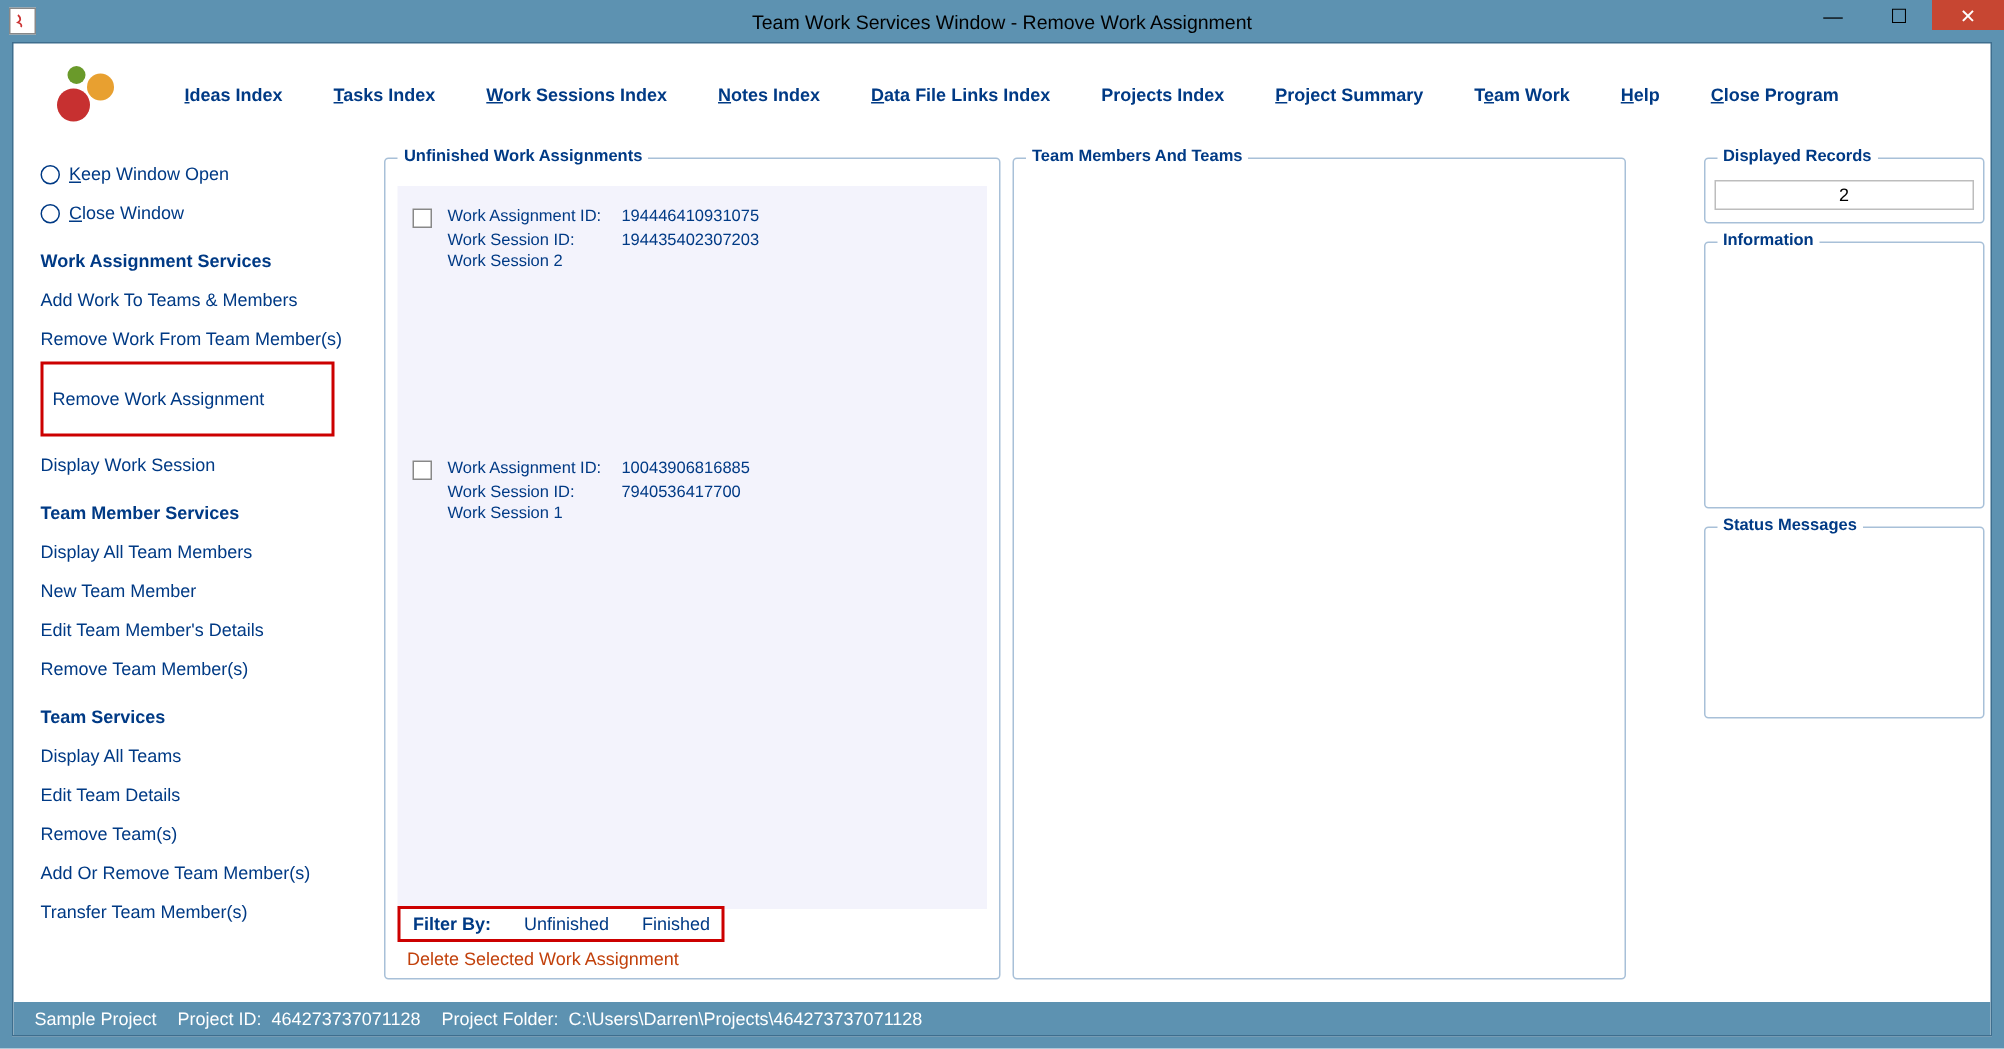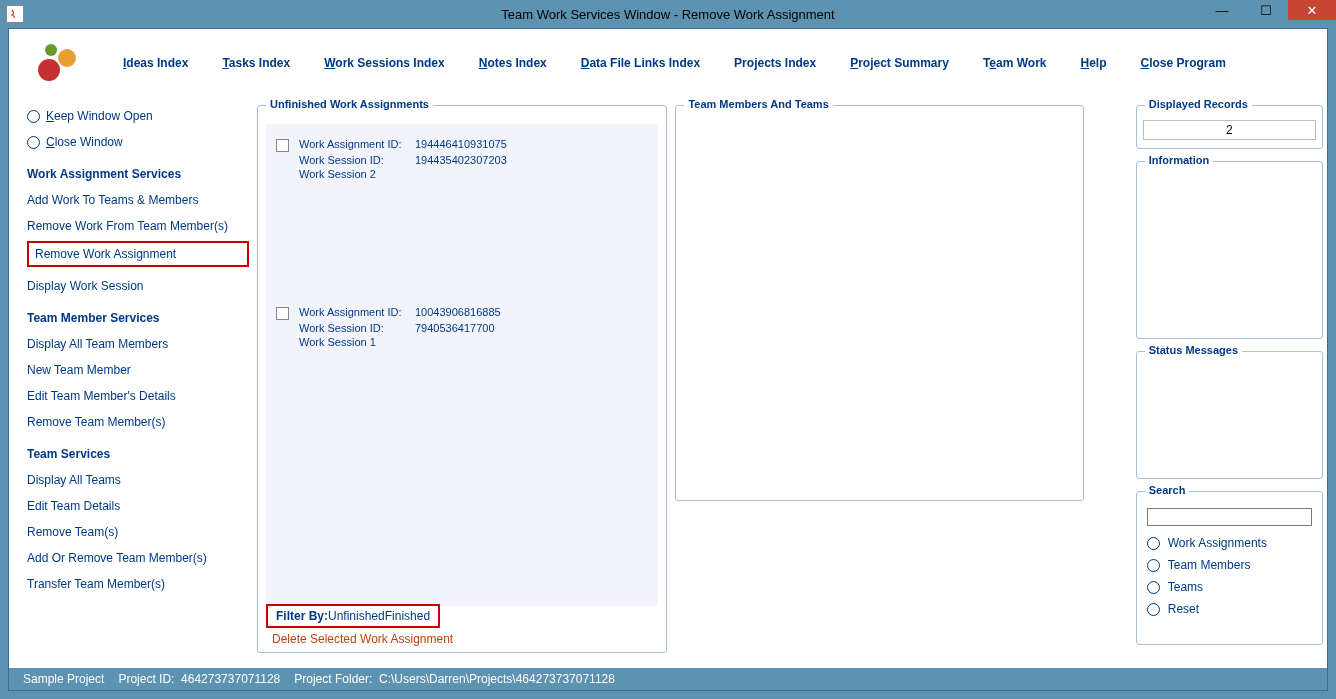--- a/index.html
+++ b/index.html
@@ -103,22 +103,22 @@
     margin-right: 6px;
   }
   .sidebar .heading {
     font-weight: bold;
     margin-top: 18px;
     margin-bottom: 8px;
   }
   .sidebar .link-row { cursor: pointer; }
   .sidebar .link-row.active {
     border: 2px solid #cc0000;
-    padding: 4px 6px;
-    width: 222px;
+    padding: 16px 6px;
+    width: 196px;
     height: auto;
   }
   .panel {
     border: 1px solid #a8c0d8;
     border-radius: 3px;
     position: relative;
     margin-top: 8px;
   }
   .panel .legend {
     position: absolute;
@@ -129,21 +129,21 @@
     font-weight: bold;
     font-size: 11px;
   }
   .col-assign {
     width: 412px;
     height: 548px;
     margin-right: 8px;
   }
   .col-members {
     width: 410px;
-    height: 396px;
+    height: 548px;
     margin-right: 8px;
   }
   .right-col {
     width: 232px;
     display: flex;
     flex-direction: column;
     padding-left: 44px;
   }
   .assign-body {
     position: absolute;
@@ -175,20 +175,21 @@
     margin-left: 23px;
     display: flex;
     margin-top: 2px;
   }
   .filter-row {
     position: absolute;
     left: 8px; bottom: 24px;
     border: 2px solid #cc0000;
     padding: 3px 8px;
     display: flex;
+    gap: 22px;
     color: #003a85;
     align-items: center;
   }
   .filter-row .bold { font-weight: bold; }
   .delete-row {
     position: absolute;
     left: 14px; bottom: 6px;
     color: #c2410c;
   }
   .right-col .panel {
@@ -363,42 +364,20 @@
       <div class="panel disp-records">
         <div class="legend">Displayed Records</div>
         <div class="disp-body">2</div>
       </div>
       <div class="panel info">
         <div class="legend">Information</div>
       </div>
       <div class="panel status">
         <div class="legend">Status Messages</div>
       </div>
-      <div class="panel search">
-        <div class="legend">Search</div>
-        <div class="search-body">
-          <div class="search-input"></div>
-          <div class="search-radio-row">
-            <span class="search-radio"></span>
-            <span>Work Assignments</span>
-          </div>
-          <div class="search-radio-row">
-            <span class="search-radio"></span>
-            <span>Team Members</span>
-          </div>
-          <div class="search-radio-row">
-            <span class="search-radio"></span>
-            <span>Teams</span>
-          </div>
-          <div class="search-radio-row">
-            <span class="search-radio"></span>
-            <span>Reset</span>
-          </div>
-        </div>
-      </div>
     </div>
 
   </div>
 
   <div class="statusbar">
     <span>Sample Project</span>
     <span>
       <span>Project ID:</span>
       &nbsp;<span>464273737071128</span>
     </span>

